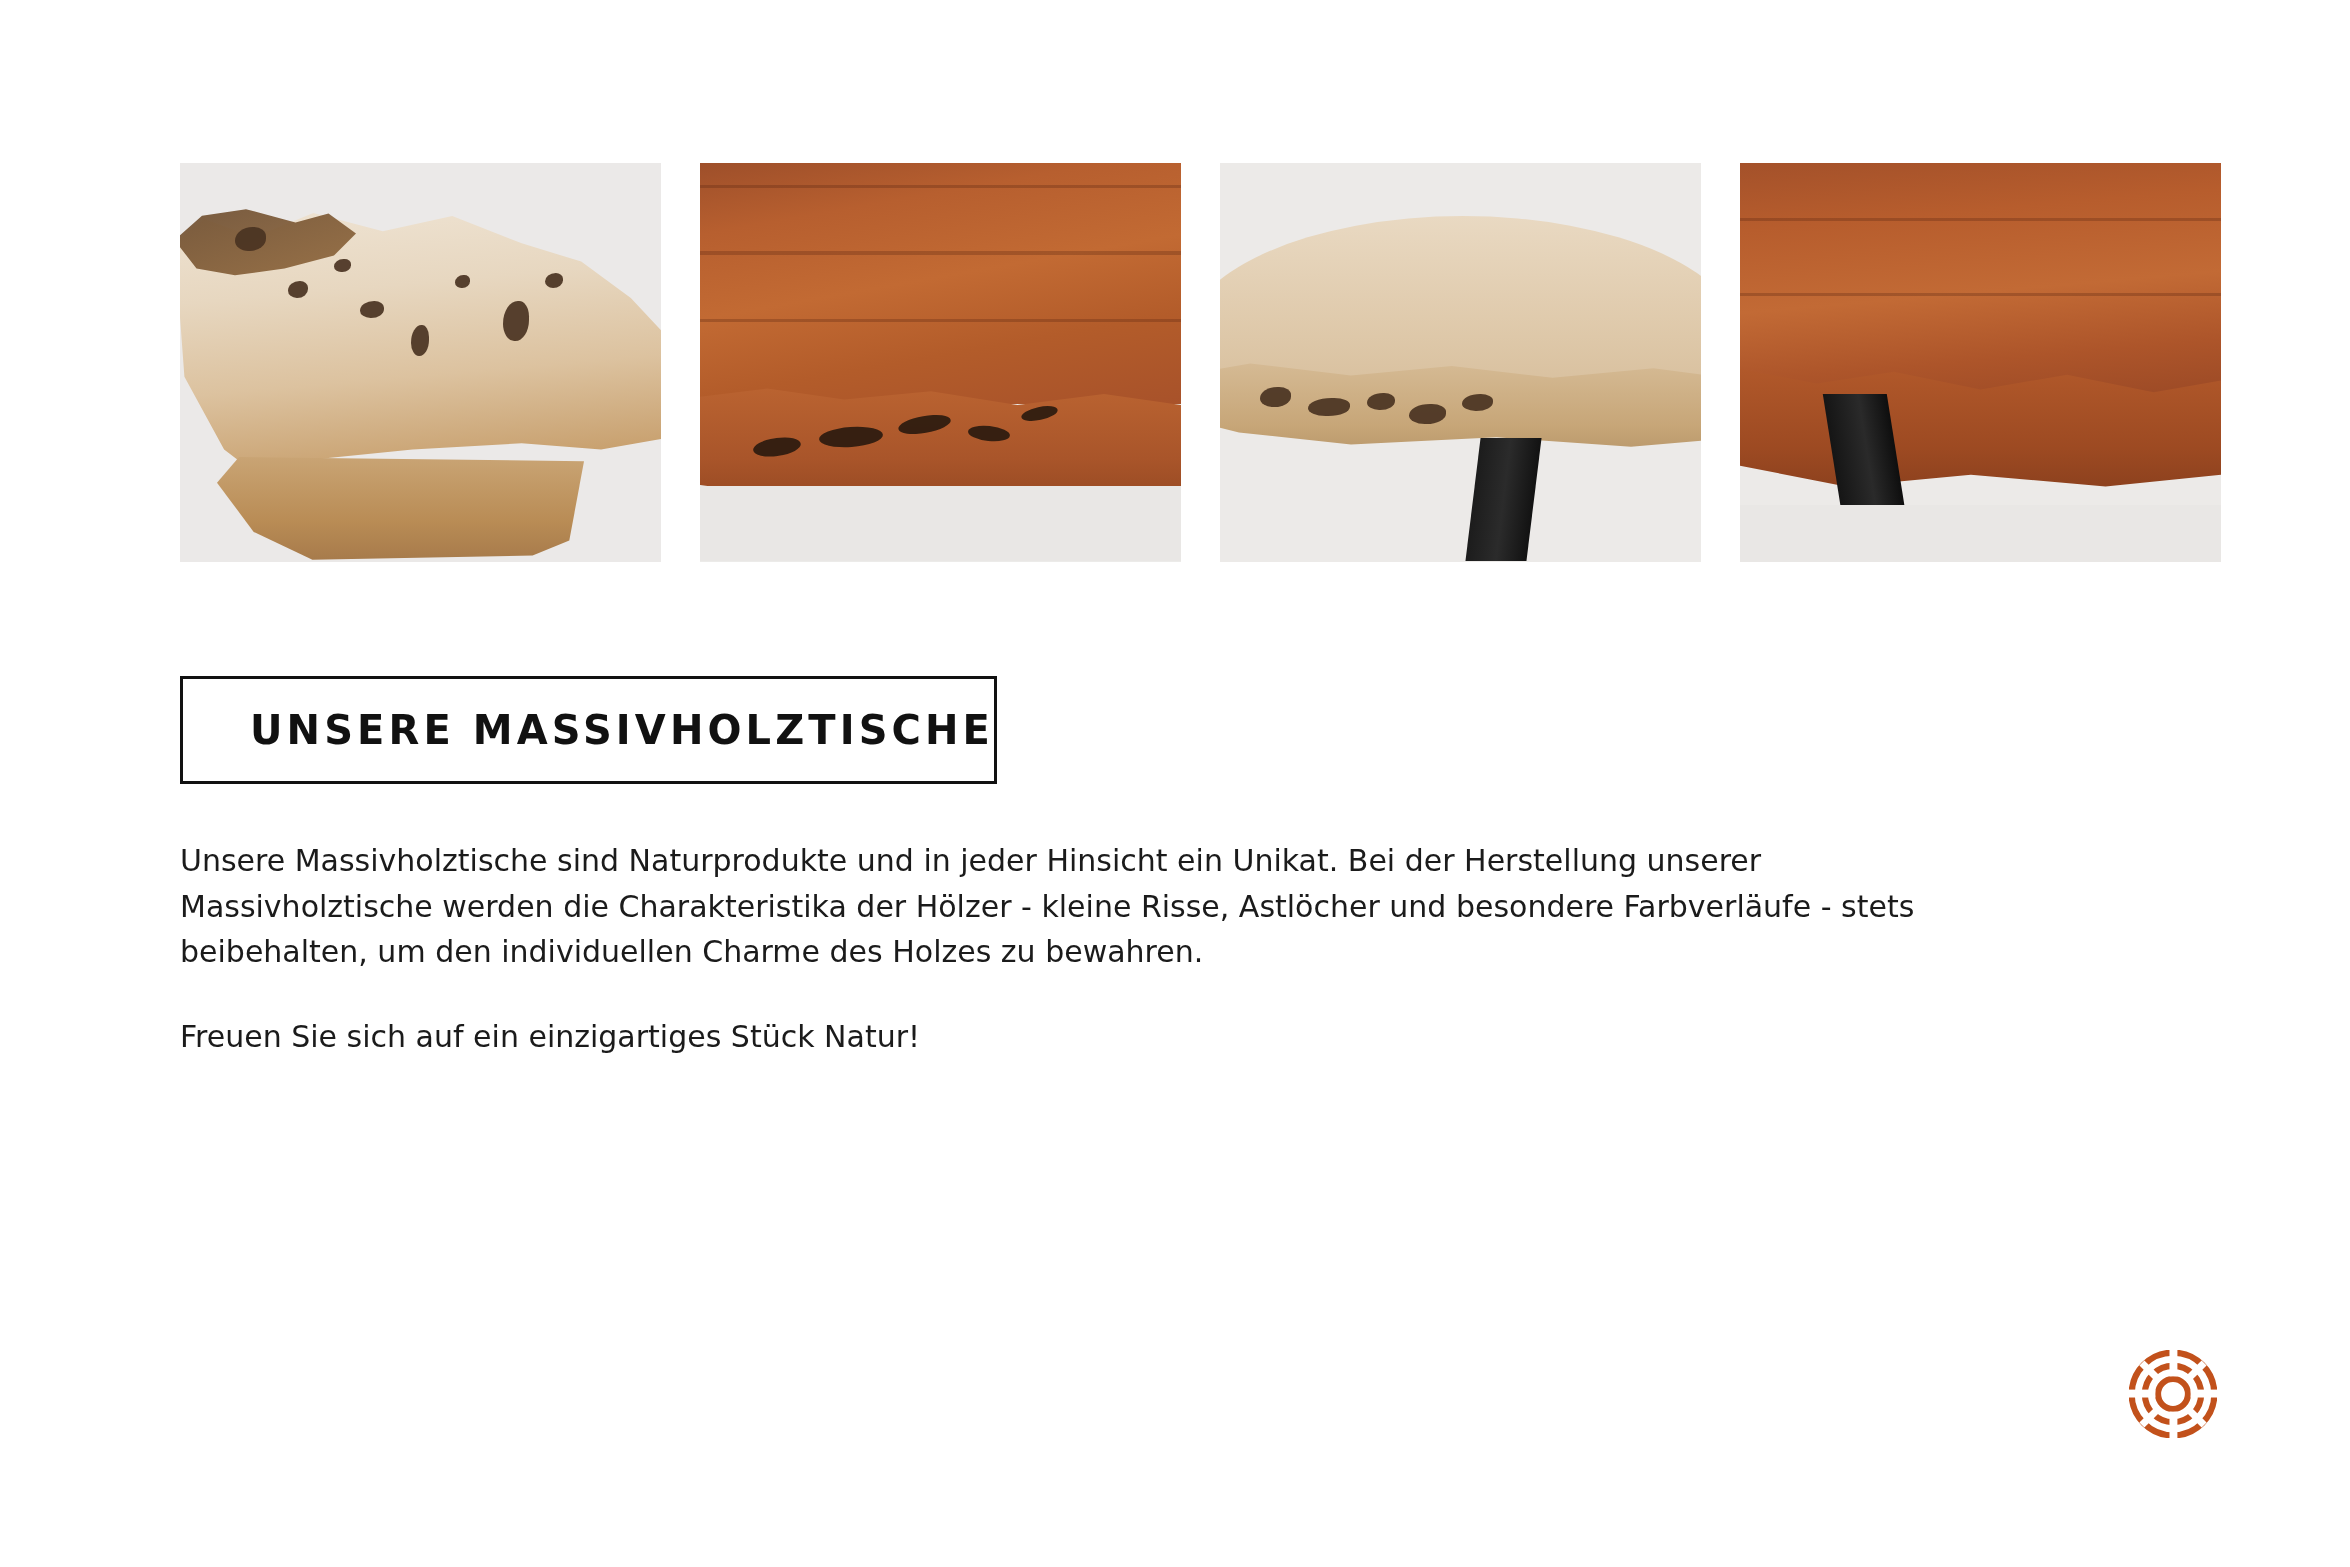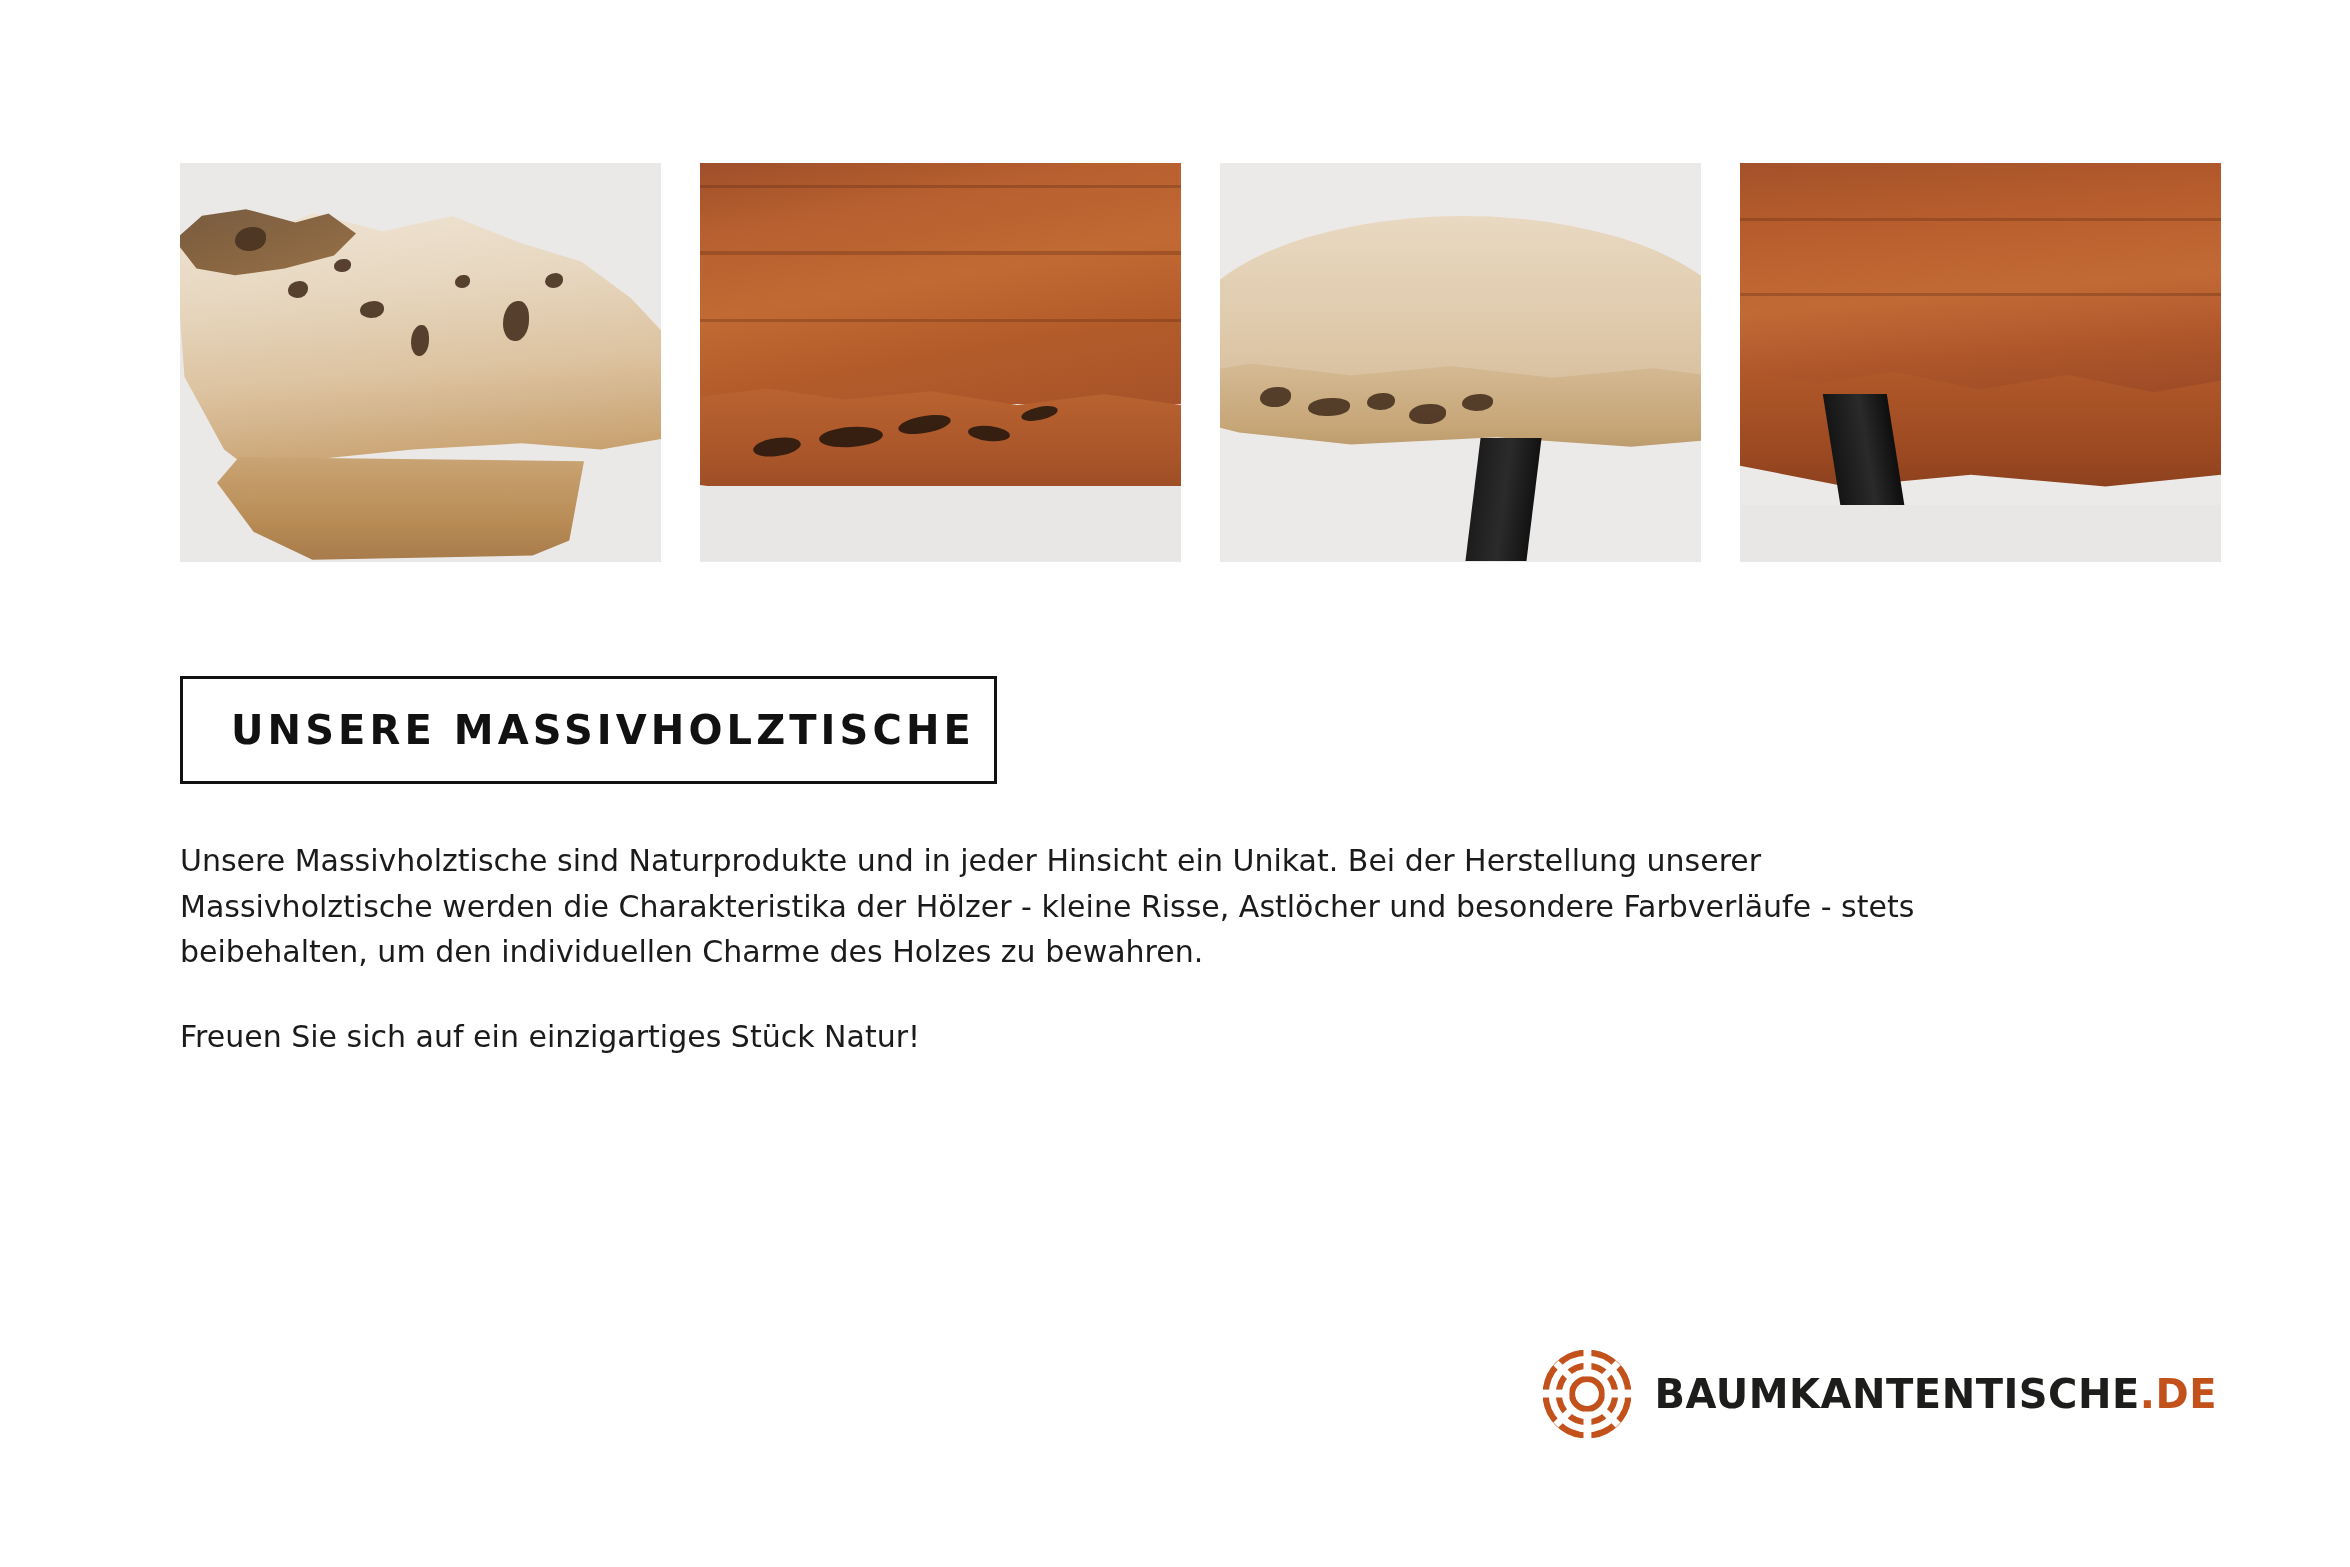--- a/index.html
+++ b/index.html
@@ -112,20 +112,21 @@
   
   .headline-box {
     position: absolute;
     left: 180px;
     top: 676px;
     width: 817px;
     height: 108px;
     border: 3.7px solid #111111;
     display: flex;
     align-items: center;
+    justify-content: flex-end;
   }
   .headline-text {
     font-family: "DejaVu Sans", sans-serif;
     font-weight: 700;
     font-size: 40px;
     letter-spacing: 4.1px;
     color: #111111;
     padding-left: 48px;
     white-space: nowrap;
   }
@@ -246,19 +247,16 @@
       <rect x="70" y="45" width="30" height="9" fill="#ffffff"></rect>
       <rect x="46" y="70" width="9" height="30" fill="#ffffff"></rect>
       <rect x="0" y="45" width="30" height="9" fill="#ffffff"></rect>
       <g transform="rotate(45 50 50)">
         <rect x="46" y="0" width="8" height="26" fill="#ffffff"></rect>
         <rect x="74" y="46" width="26" height="8" fill="#ffffff"></rect>
         <rect x="46" y="74" width="8" height="26" fill="#ffffff"></rect>
         <rect x="0" y="46" width="26" height="8" fill="#ffffff"></rect>
       </g>
     </svg>
-    <div class="logo-text">
-      <span>BAUMKANTENTISCHE</span><span class="tld">.DE</span>
-    </div>
   </div>
 
 </div>
 
 
 </body></html>

